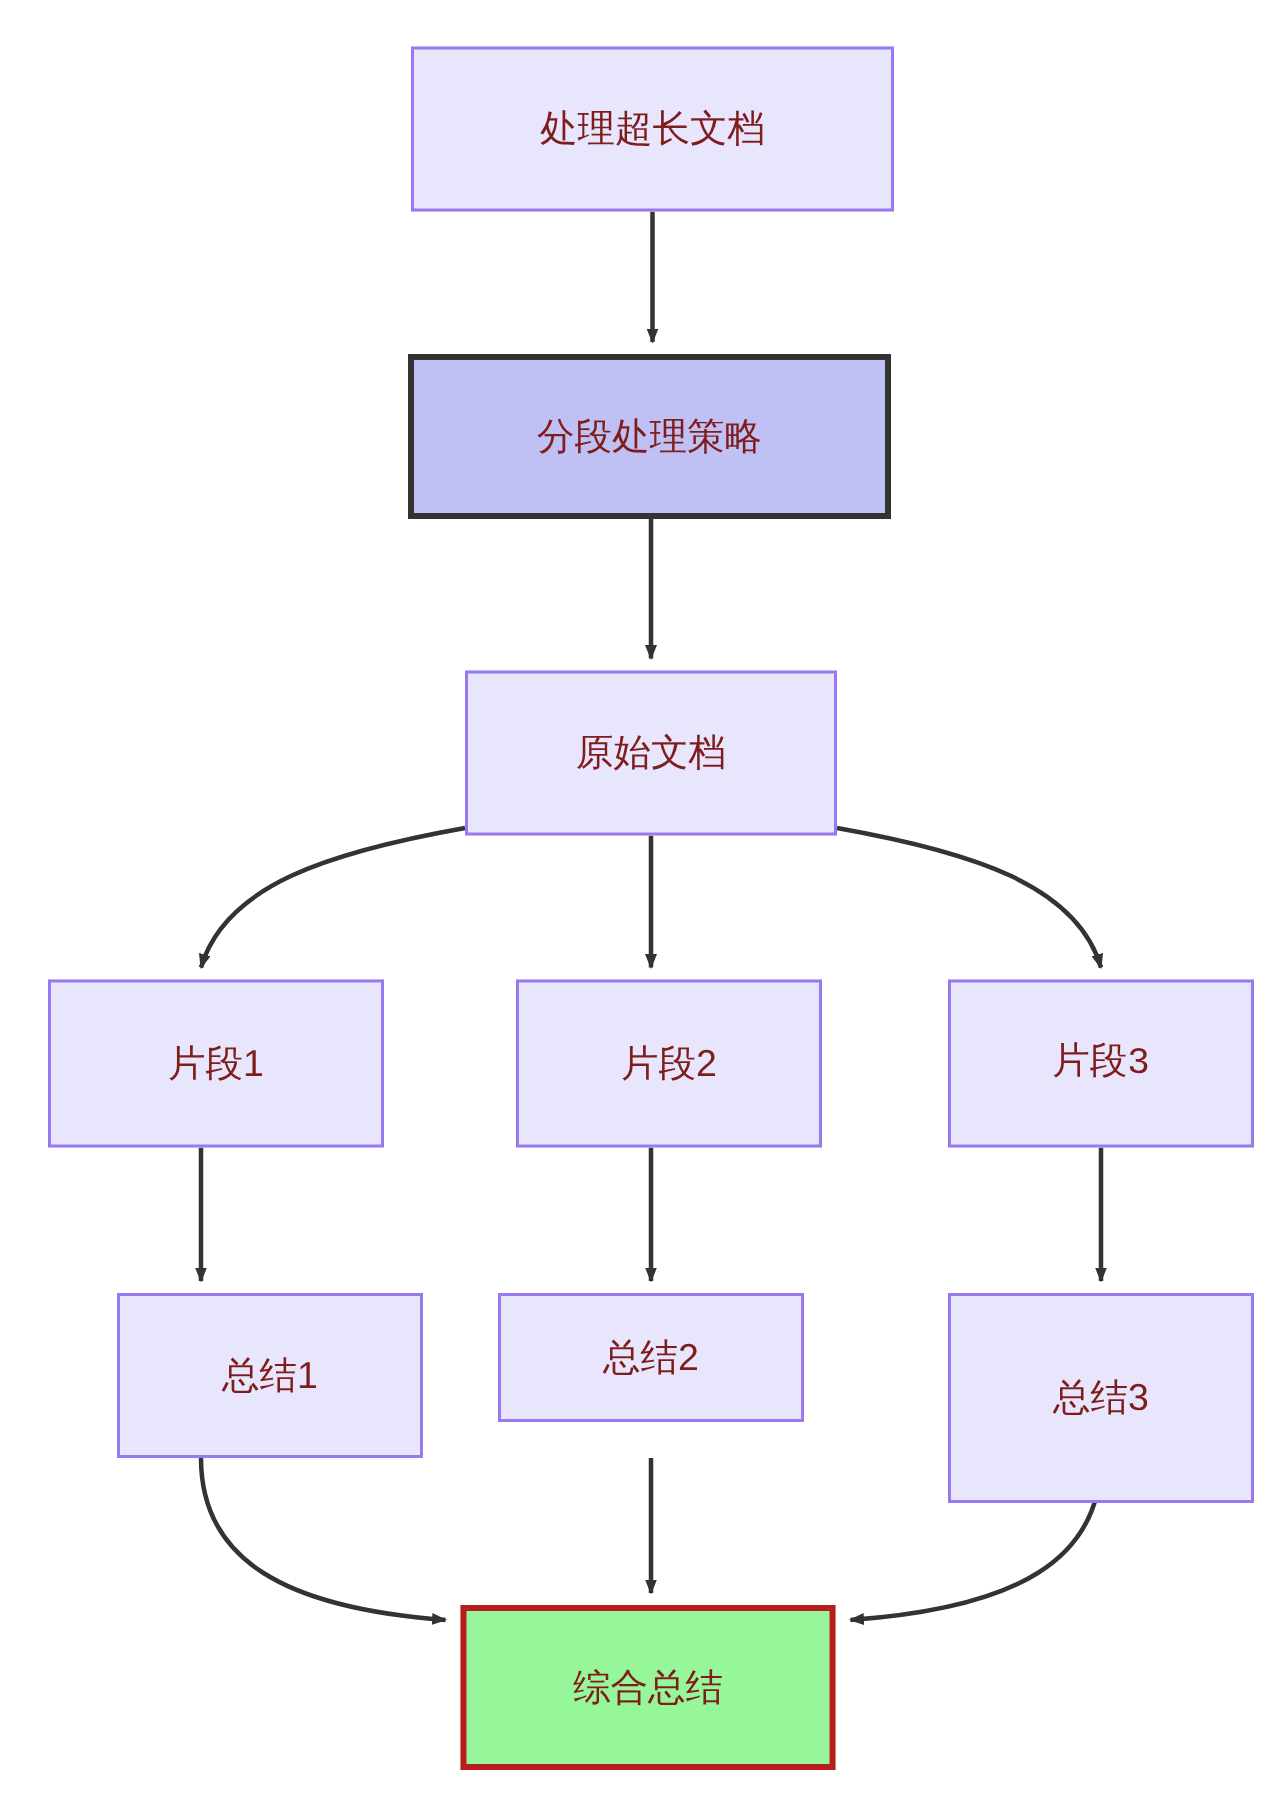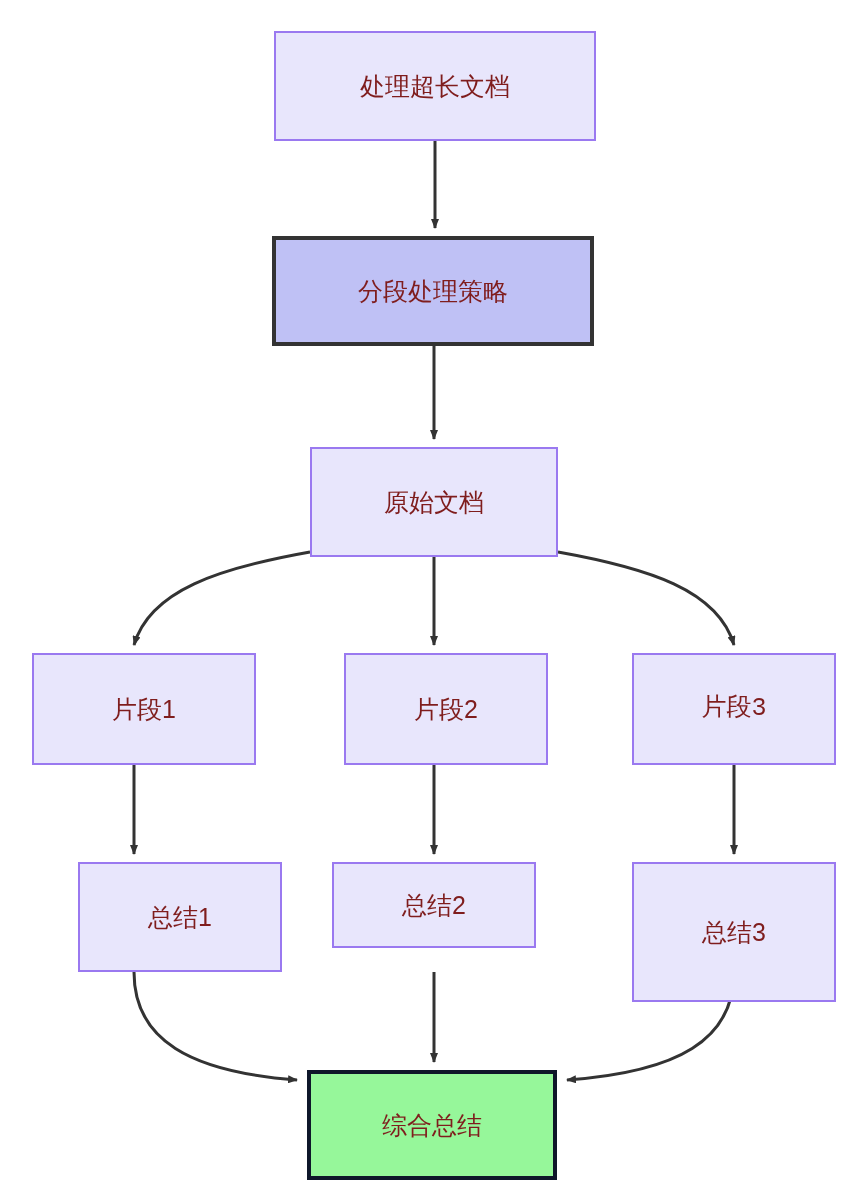--- a/index.html
+++ b/index.html
@@ -42,21 +42,21 @@
     border: 2px solid #9a79f0;
     font-size: 25px;
   }
   .node.highlight {
     background: #bfc1f5;
     border: 4px solid #333333;
     font-size: 25px;
   }
   .node.result {
     background: #96f79a;
-    border: 4px solid #0f172a;
+    border: 4px solid #b91c1c;
     font-size: 25px;
   }
   .node-label {
     display: block;
   }
 </style>
 </head>
 <body>
 
 <div id="diagram">

